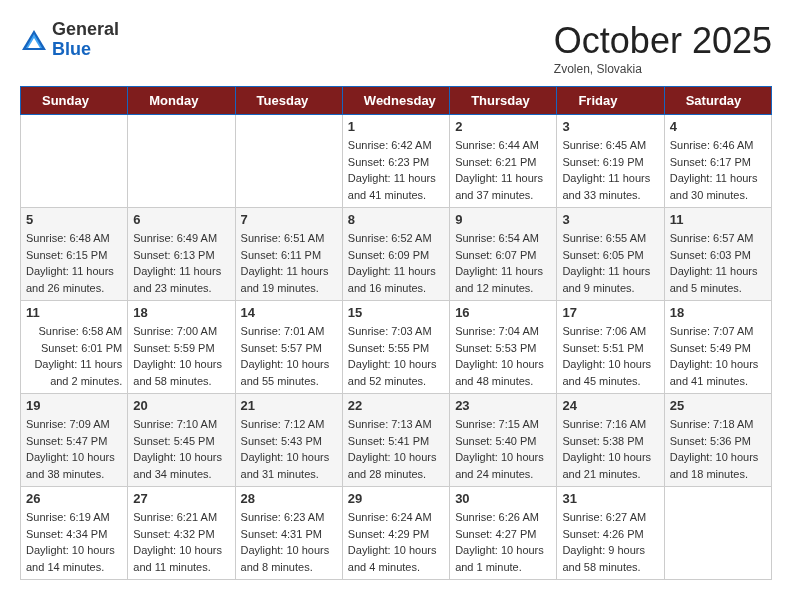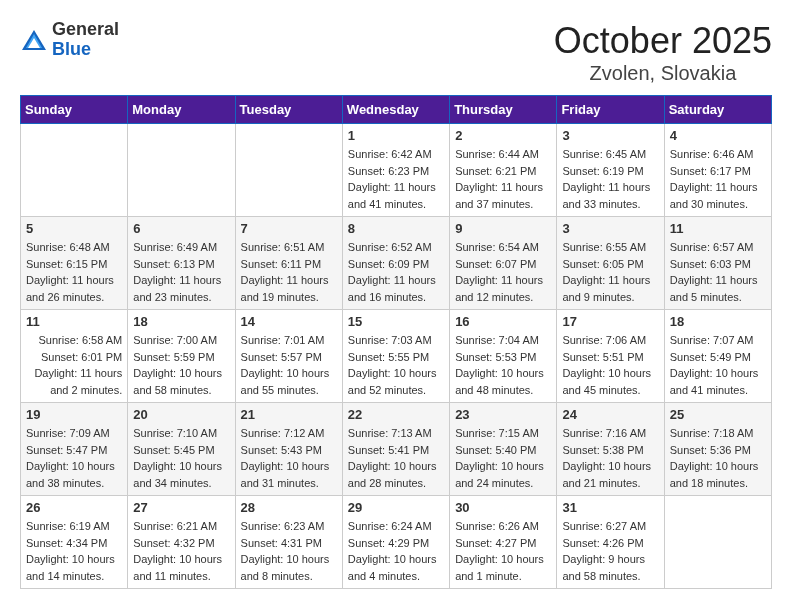--- a/index.html
+++ b/index.html
@@ -26,41 +26,41 @@
       line-height: 1.1;
     }
     .logo-general { color: #333; }
     .logo-blue { color: #1565c0; }
     .logo-icon {
       width: 28px;
       height: 28px;
       margin-right: 4px;
     }
     .title-block {
-      text-align: center;
+      text-align: left;
     }
     .month-title {
       font-size: 36px;
       font-weight: normal;
       color: #222;
     }
     .location {
-      font-size: 20px;
+      font-size: 12px;
       color: #444;
     }
     table {
       width: 100%;
       border-collapse: collapse;
       table-layout: fixed;
     }
     thead th {
-      background-color: #4c1d95;
+      background-color: #7f1d1d;
       color: #fff;
       font-size: 13px;
-      padding: 6px 4px;
+      padding: 6px 21px;
       text-align: left;
       border: 1px solid #1565c0;
     }
     tbody td {
       border: 1px solid #ccc;
       vertical-align: top;
       padding: 4px 5px;
       font-size: 11px;
       color: #333;
       height: 90px;

